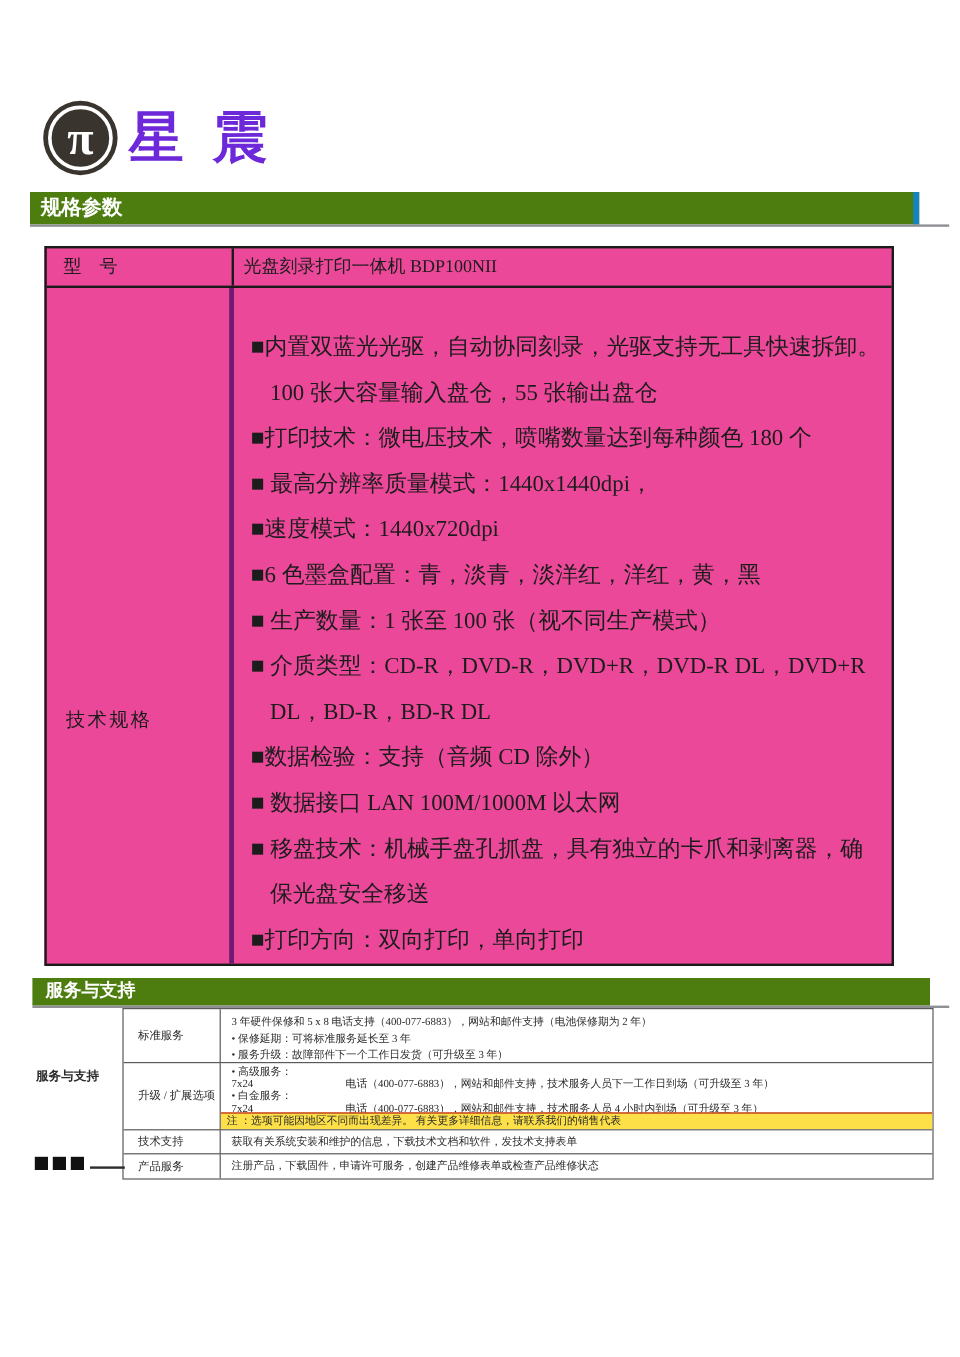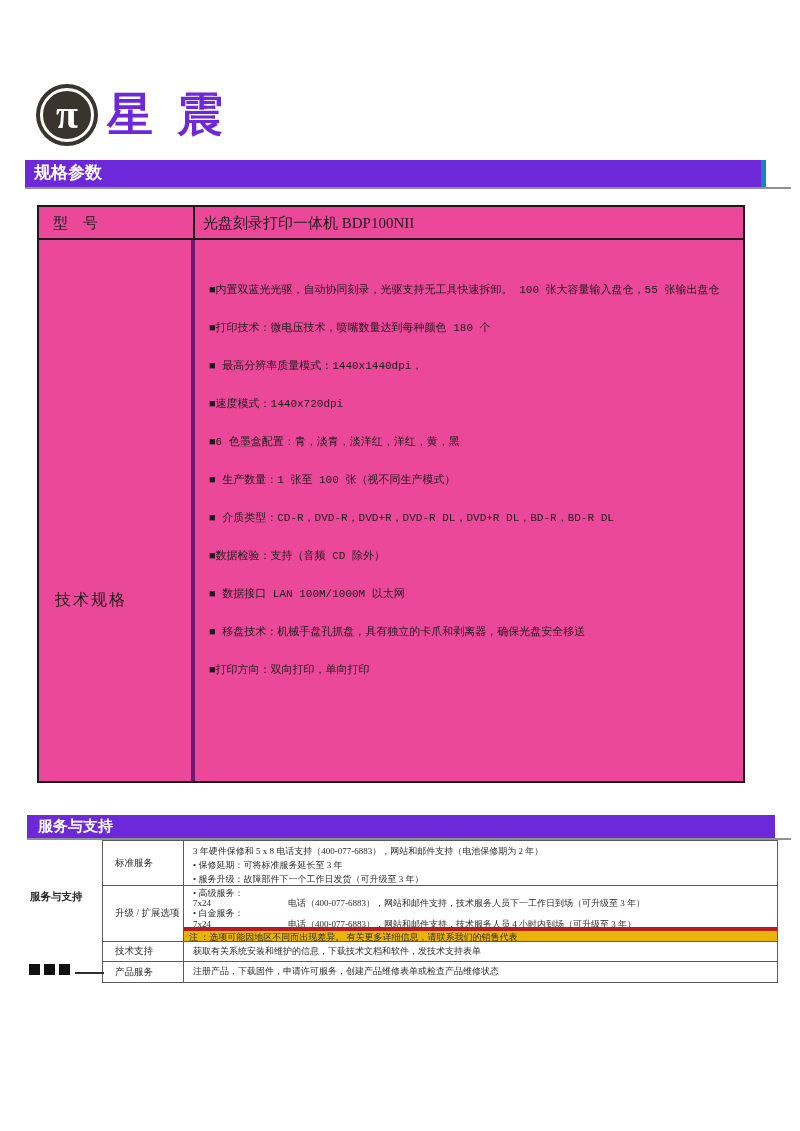--- a/index.html
+++ b/index.html
@@ -12,54 +12,54 @@
   
   .logo { position:absolute; left:36px; top:84px; display:flex; align-items:center; }
   .logo-mark { position:relative; width:62px; height:62px; border-radius:50%; background:#3a342e; flex:0 0 auto; }
   .logo-ring { position:absolute; left:4px; top:4px; right:4px; bottom:4px; border:3px solid #ffffff; border-radius:50%; }
   .logo-glyph { position:absolute; left:0; top:6px; width:100%; text-align:center;
     color:#ffffff; font-family:"Liberation Serif",serif; font-size:40px; font-weight:bold; line-height:50px; }
   .logo-text { margin-left:9px; font-size:46px; line-height:62px; font-weight:bold;
     color:#6d28d9; letter-spacing:24px; white-space:nowrap; }
 
   
-  .bar { position:absolute; background:#6d28d9; color:#ffffff;
+  .bar { position:absolute; background:#4d7c0f; color:#ffffff;
     font-family:"Liberation Sans","DejaVu Sans",sans-serif; font-weight:bold; white-space:nowrap; }
   .spec-bar { left:25px; top:160px; width:741px; height:27px; font-size:17px; line-height:26px;
     padding-left:9px; border-right:5px solid #1583bd; }
   .spec-bar-line { position:absolute; left:25px; top:187px; width:766px; height:2px; background:#8e9093; }
   .svc-bar { left:27px; top:815px; width:748px; height:23px; font-size:15px; line-height:22px; padding-left:11px; }
   .svc-bar-line { position:absolute; left:27px; top:838px; width:764px; height:2px; background:#8e9093; }
 
   
   .spec-table { position:absolute; left:37px; top:205px; width:708px; border:2px solid #1a1a1a; background:#ec4899; }
   .spec-row-head { display:flex; border-bottom:2px solid #1a1a1a; height:33px; }
   .spec-model-label { width:156px; border-right:2px solid #1a1a1a; font-size:15px; line-height:33px; padding-left:14px; }
   .spec-model-value { flex:1; font-size:15px; line-height:33px; padding-left:8px; white-space:nowrap; }
   .spec-row-body { display:flex; min-height:541px; }
   .spec-side { width:156px; border-right:4px solid #701a75; font-size:16px; padding:350px 0 0 16px; letter-spacing:2px; }
-  .spec-content { flex:1; padding:31px 6px 0 14px; font-size:11px;font-family:Liberation Mono, monospace; }
+  .spec-content { flex:1; padding:31px 6px 0 14px; font-size:19px; }
   .spec-content p { margin:0; line-height:38px; padding-left:16px; text-indent:-16px; }
 
   
   .svc-table { position:absolute; left:27px; top:840px; width:751px;
     font-size:9px; color:#2b2b2b; }
   .svc-side { position:absolute; left:0; top:0; width:75px; height:143px;
     display:flex; align-items:center; padding:0 0 30px 3px;
     font-family:"Liberation Sans","DejaVu Sans",sans-serif; font-weight:bold; font-size:10.5px; white-space:nowrap; }
   .svc-grid { position:absolute; left:75px; top:0; width:676px; border:1px solid #5a5a5a;
     display:grid; grid-template-columns:81px 1fr; grid-template-rows:45px 56px 20px 20px; }
   .svc-label { border-right:1px solid #5a5a5a; border-bottom:1px solid #5a5a5a;
     display:flex; align-items:center; padding-left:12px; font-size:9.5px; white-space:nowrap; }
   .svc-cell { border-bottom:1px solid #5a5a5a; position:relative; overflow:hidden; }
   .svc-label.last, .svc-cell.last { border-bottom:none; }
   .svc-lines-std { padding:3px 4px 0 9px; line-height:14px; white-space:nowrap; }
   .svc-lines-upg { padding:2px 4px 0 9px; line-height:10.2px; white-space:nowrap; }
-  .svc-note { position:absolute; left:0; right:0; bottom:0; height:14px; background:#eab308;
-    border-top:4px solid #b91c1c; line-height:13px; padding-left:5px; white-space:nowrap; }
+  .svc-note { position:absolute; left:0; right:0; bottom:0; height:14px; background:#fde047;
+    border-top:1px solid #b91c1c; line-height:13px; padding-left:5px; white-space:nowrap; }
   .svc-single { line-height:19px; padding-left:9px; white-space:nowrap; }
   .tab7 { display:inline-block; width:95px;font-family:Liberation Serif, serif; }
 
   
   .footer-squares { position:absolute; left:29px; top:964px; display:flex; }
   .footer-squares span { width:11px; height:11px; background:#111; margin-right:4px; }
   .footer-line { position:absolute; left:75px; top:972px; width:29px; height:2px; background:#2e2e2e; }
 </style>
 </head>
 <body>

